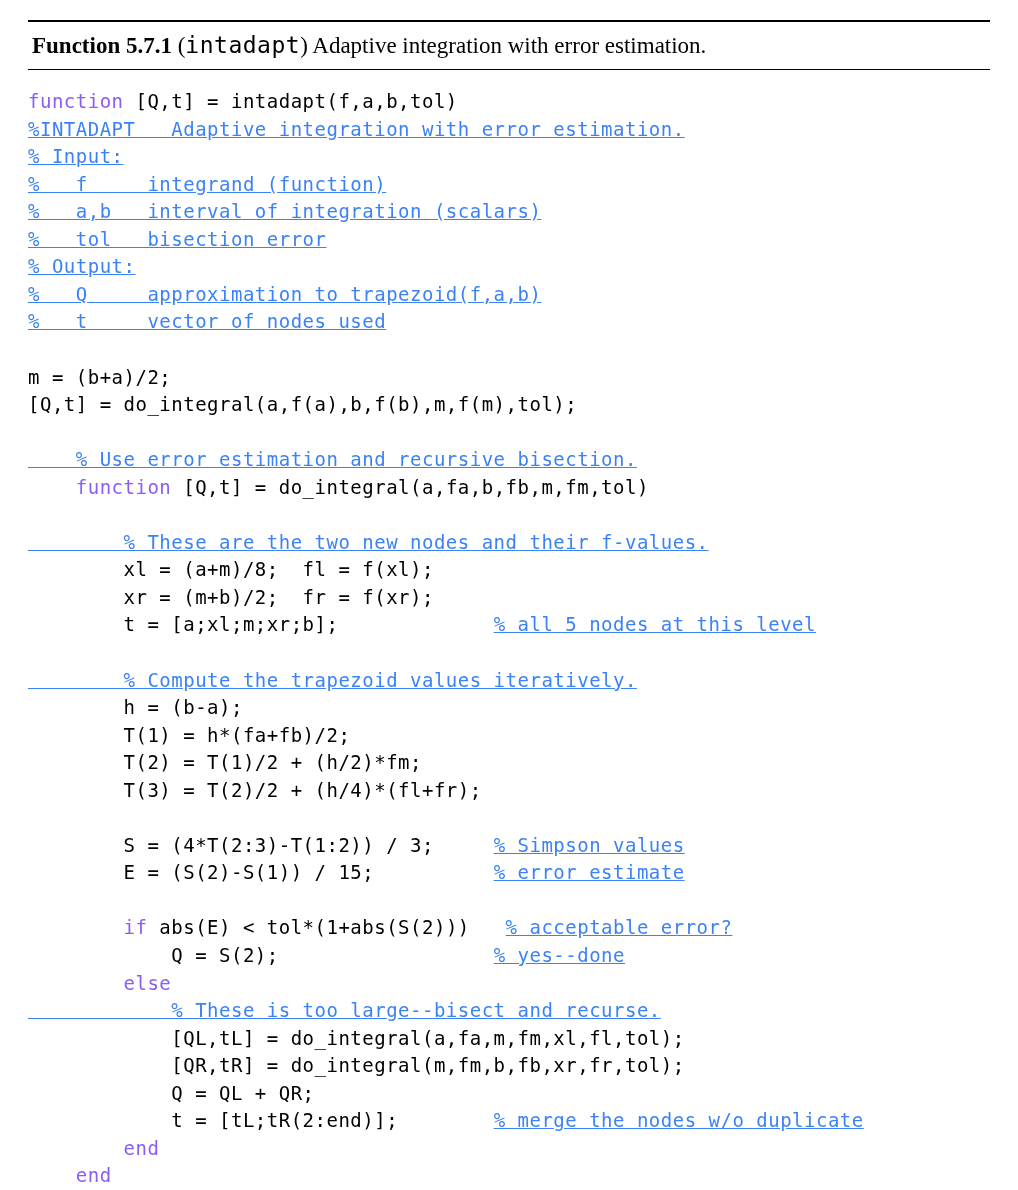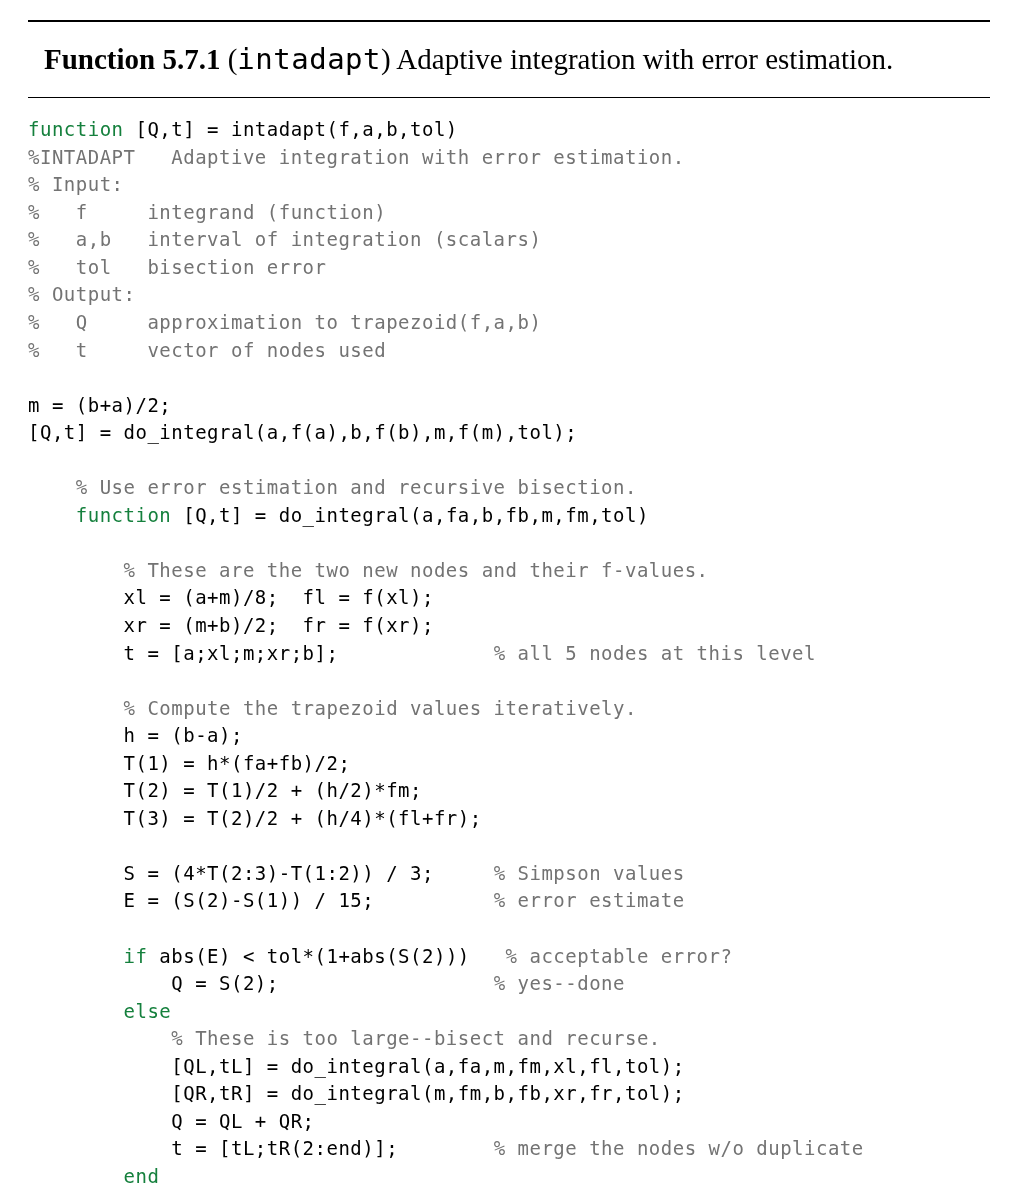--- a/index.html
+++ b/index.html
@@ -14,42 +14,42 @@
       border: none;
       border-top: 2px solid #000;
       margin: 0 0 6px 0;
     }
     .hr-bottom-title {
       border: none;
       border-top: 1px solid #000;
       margin: 6px 0 18px 0;
     }
     .listing-title {
-      font-size: 29px;
+      font-size: 23px;
       line-height: 1.35;
-      margin: 16px;
+      margin: 4px;
       padding: 2px 0;
     }
     .listing-title .label {
       font-weight: bold;
     }
     .listing-title .fname {
       font-family: 'DejaVu Sans Mono', Menlo, Consolas, monospace;
       letter-spacing: 0.5px;
     }
     pre.code {
       font-family: 'DejaVu Sans Mono', Menlo, Consolas, monospace;
       font-size: 19px;
       line-height: 1.45;
       letter-spacing: 0.5px;
       white-space: pre;
       margin: 0;
     }
-    .kw  { color: #15803d; }
-    .com { color: #737373; }
+    .kw  { color: #8b5cf6; }
+    .com { color: #3b82f6; text-decoration: underline; }
   </style>
 </head>
 <body>
 
 <hr class="hr-top">
 <div class="listing-title">
   <span class="label">Function 5.7.1</span>
   (<span class="fname">intadapt</span>)
   <span>Adaptive integration with error estimation.</span>
 </div>

